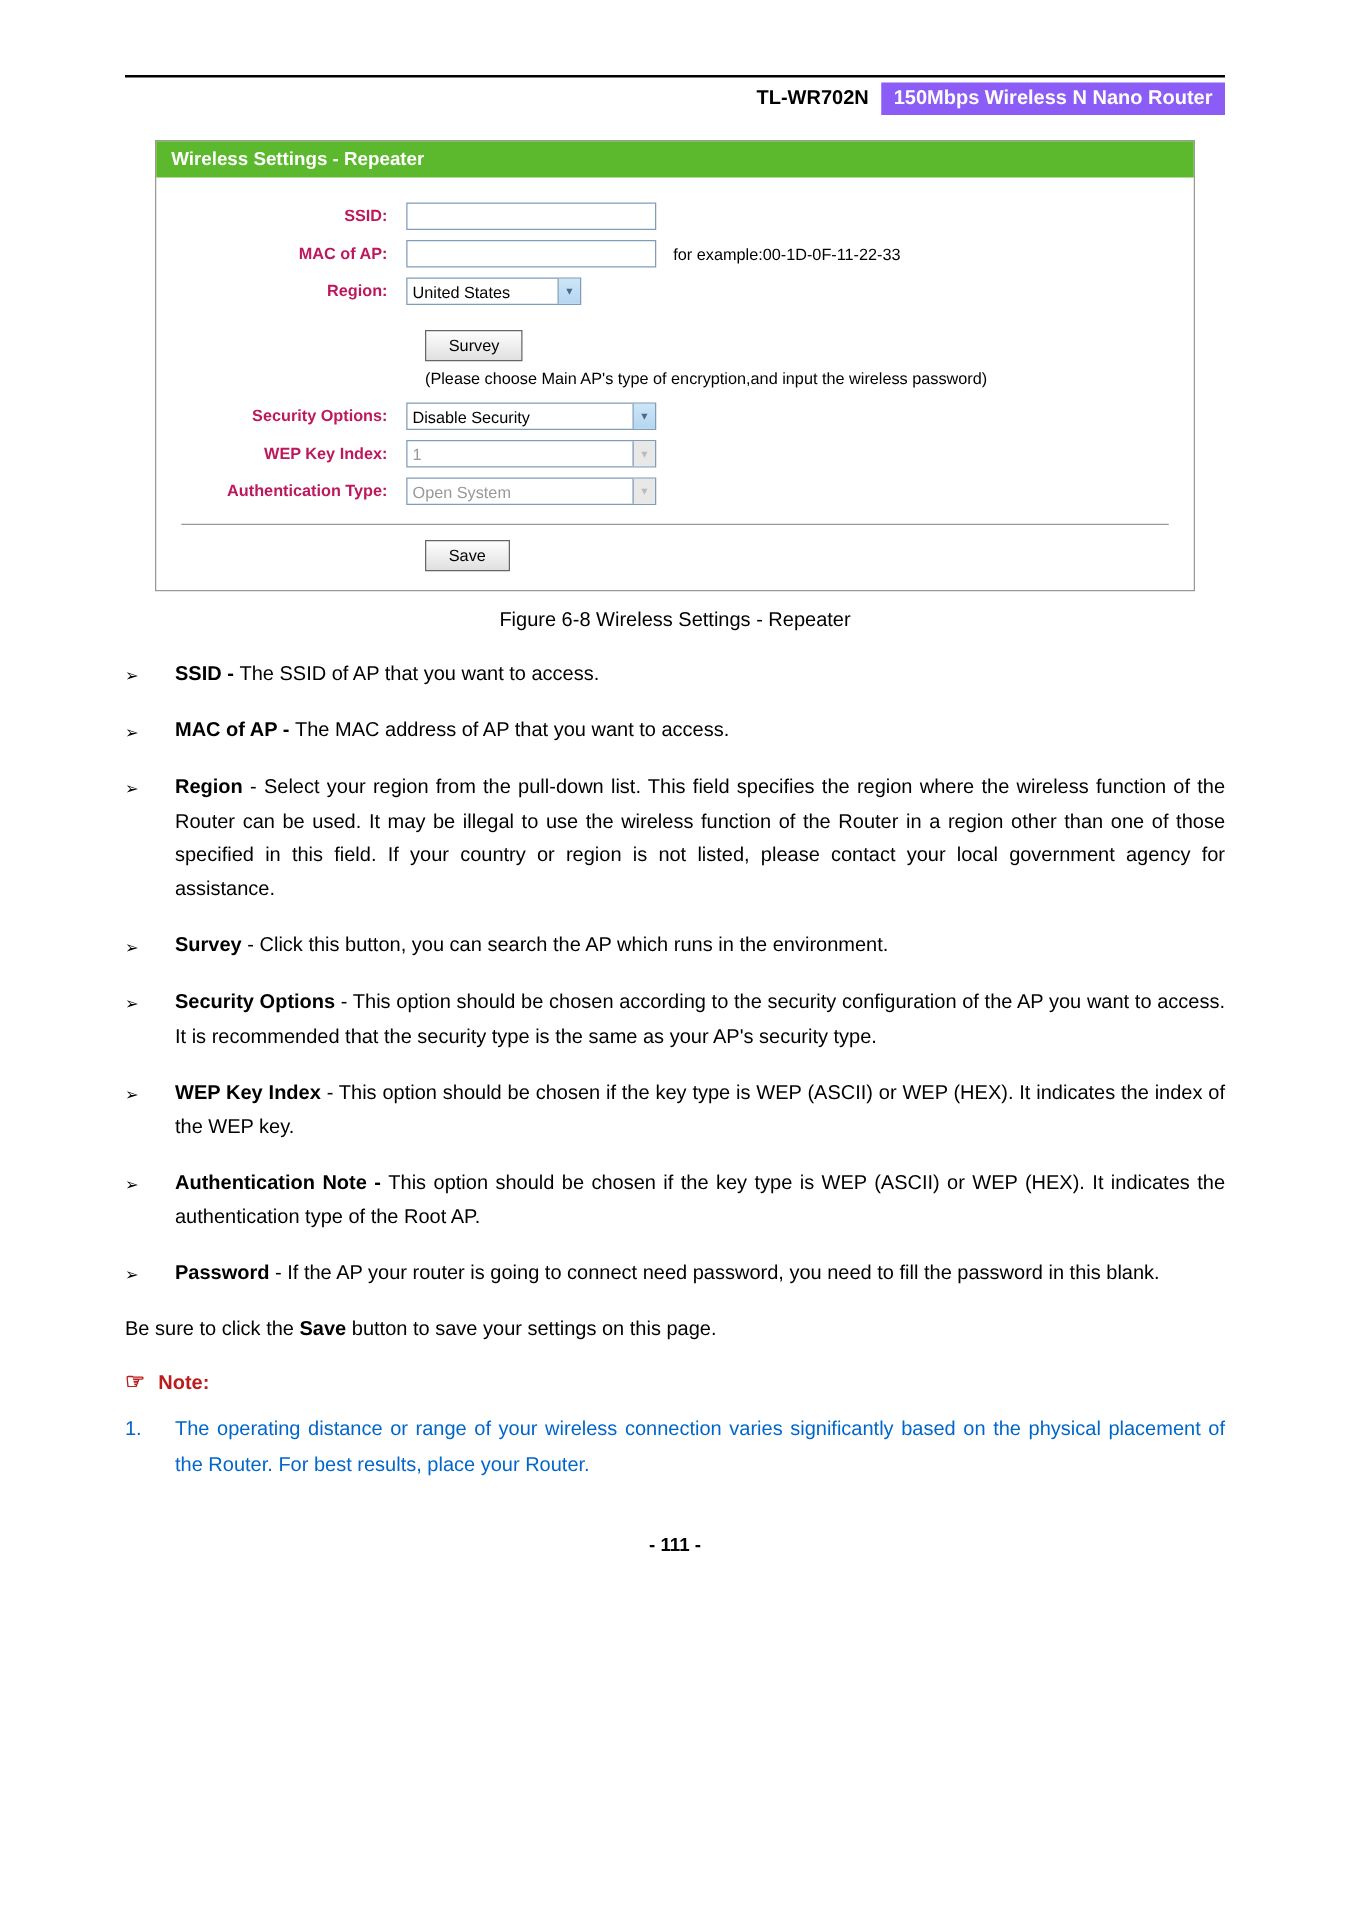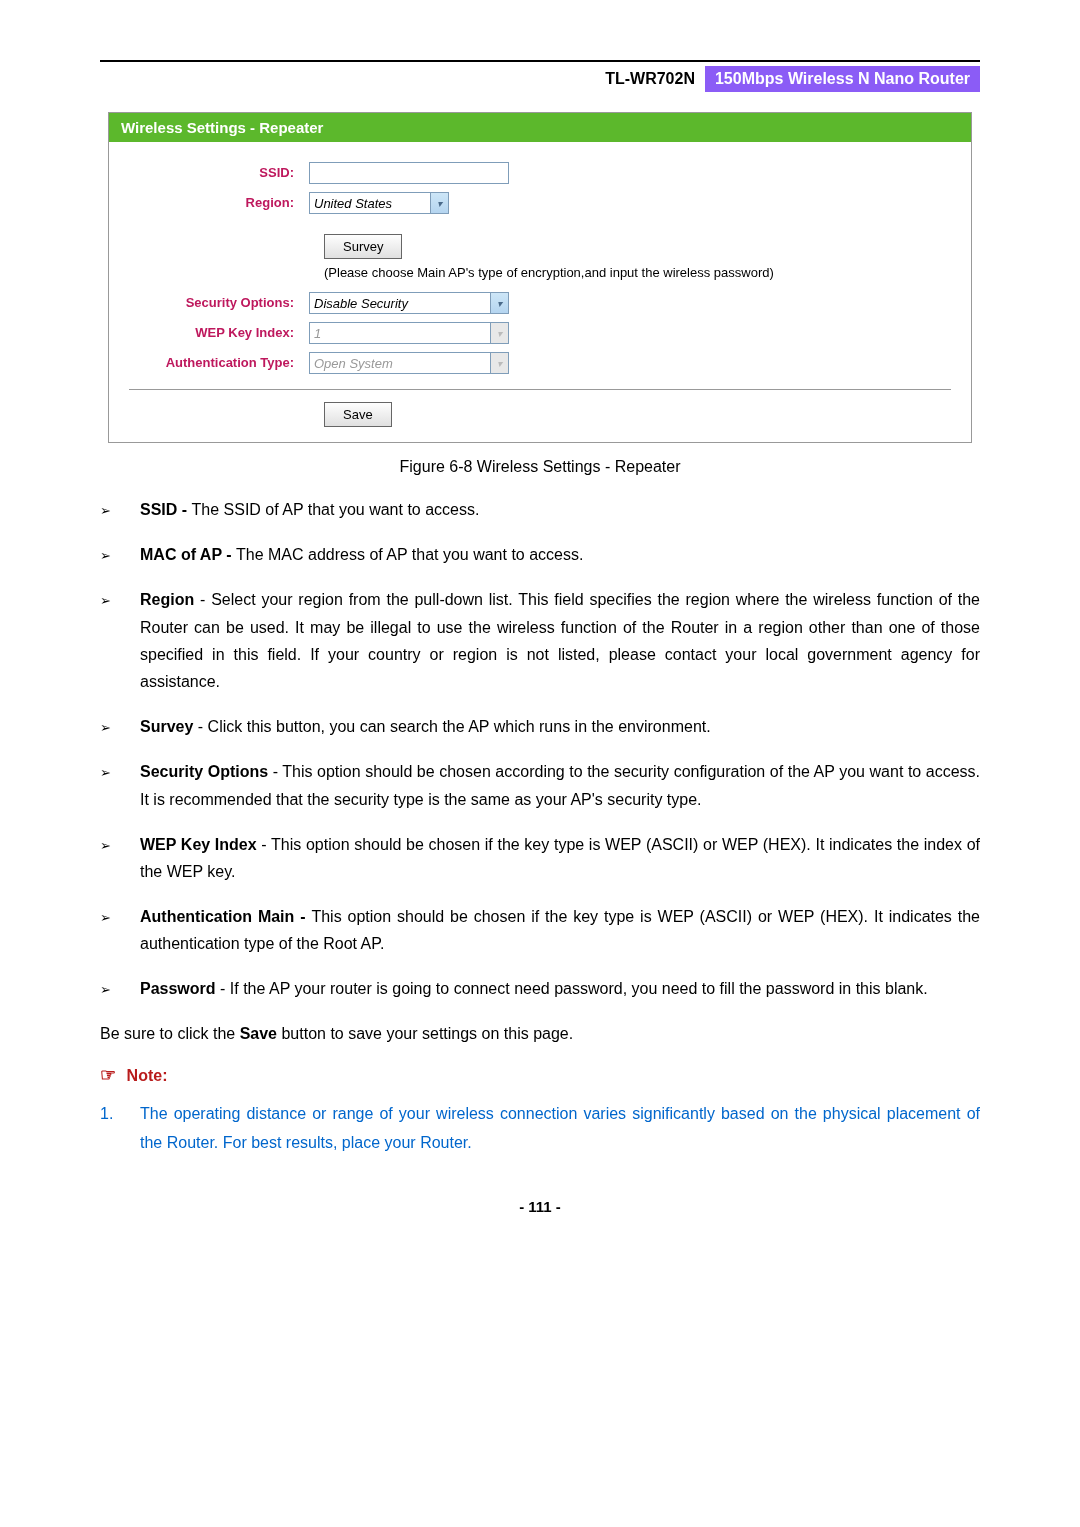--- a/index.html
+++ b/index.html
@@ -28,21 +28,21 @@
       padding: 4px 10px;
     }
     .product-name {
       background: #8b5cf6;
       color: #fff;
       font-weight: bold;
       padding: 4px 10px;
     }
     .settings-box {
       border: 1px solid #999;
-      margin: 10px 8px 15px;
+      margin: 10px 24px 15px;
     }
     .settings-header {
       background: #5cb82c;
       color: #fff;
       font-weight: bold;
       padding: 6px 12px;
       font-size: 15px;
     }
     .settings-body {
       padding: 20px 20px 15px;
@@ -74,21 +74,20 @@
     .text-input-wide {
       width: 440px;
     }
     .select-box {
       display: inline-flex;
       align-items: center;
       border: 1px solid #7f9db9;
       height: 22px;
       background: #fff;
       font-size: 13px;
-      font-style: italic;
     }
     .select-box.disabled {
       color: #999;
       background: #fff;
     }
     .select-text {
       padding: 0 4px;
       min-width: 180px;
     }
     .select-arrow {
@@ -208,20 +207,27 @@
   <div class="settings-header">Wireless Settings - Repeater</div>
   <div class="settings-body">
 
     <div class="form-row">
       <div class="form-label">SSID:</div>
       <div class="form-field">
         <input class="text-input" value="" style="">
       </div>
     </div>
 
+    <div class="form-row">
+      <div class="form-label">MAC of AP:</div>
+      <div class="form-field">
+        <input class="text-input" value="" style="">
+        <span class="example-text">for example:00-1D-0F-11-22-33</span>
+      </div>
+    </div>
 
     <div class="form-row">
       <div class="form-label">Region:</div>
       <div class="form-field">
         <div class="select-box">
           <span class="select-text" style="min-width:120px">United States</span>
           <span class="select-arrow">▾</span>
         </div>
       </div>
     </div>
@@ -291,21 +297,21 @@
   <li class="bullet-item">
     <span class="bullet-arrow">➢</span>
     <span class="bullet-content"><span class="bullet-title">Security Options </span><span>- </span><span>This option should be chosen according to the security configuration of the AP you want to access. It is recommended that the security type is the same as your AP's security type.</span></span>
   </li>
   <li class="bullet-item">
     <span class="bullet-arrow">➢</span>
     <span class="bullet-content"><span class="bullet-title">WEP Key Index </span><span>- </span><span>This option should be chosen if the key type is WEP (ASCII) or WEP (HEX). It indicates the index of the WEP key.</span></span>
   </li>
   <li class="bullet-item">
     <span class="bullet-arrow">➢</span>
-    <span class="bullet-content"><span class="bullet-title">Authentication Main - </span><span>This option should be chosen if the key type is WEP (ASCII) or WEP (HEX). It indicates the authentication type of the Root AP.</span></span>
+    <span class="bullet-content"><span class="bullet-title">Authentication Note - </span><span>This option should be chosen if the key type is WEP (ASCII) or WEP (HEX). It indicates the authentication type of the Root AP.</span></span>
   </li>
   <li class="bullet-item">
     <span class="bullet-arrow">➢</span>
     <span class="bullet-content"><span class="bullet-title">Password </span><span>- </span><span>If the AP your router is going to connect need password, you need to fill the password in this blank.</span></span>
   </li>
 </ul>
 
 <p class="save-note">
   <span>Be sure to click the </span><span class="bullet-title">Save</span><span> button to save your settings on this page.</span>
 </p>

